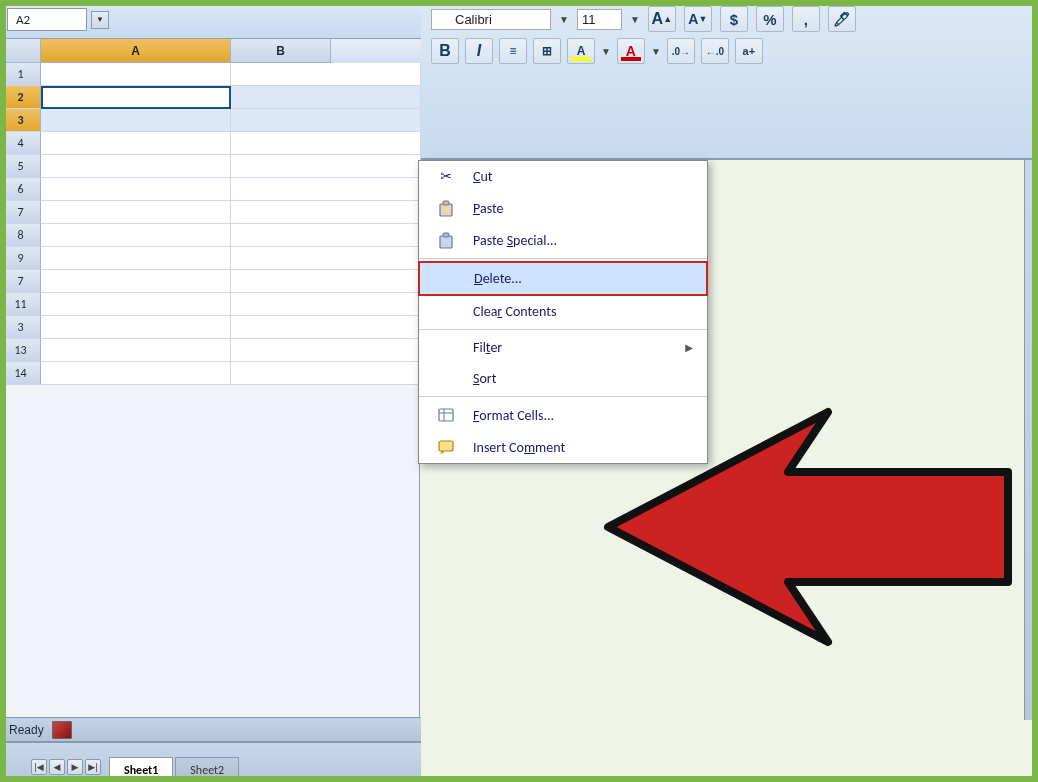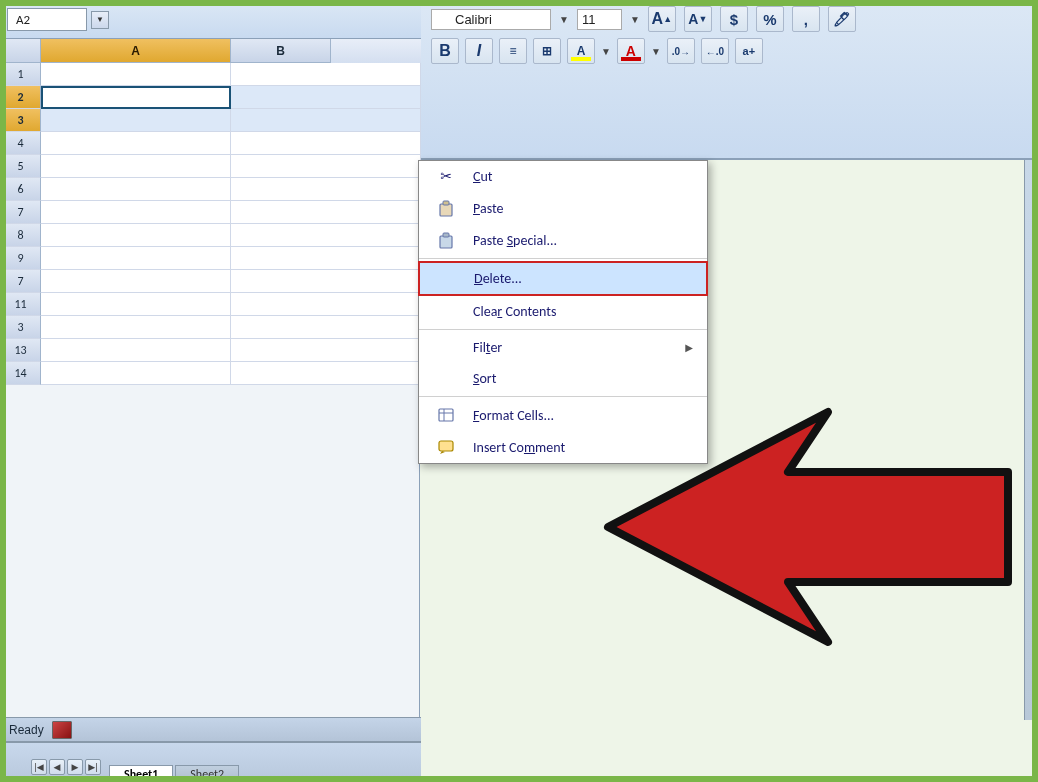--- a/index.html
+++ b/index.html
@@ -246,21 +246,21 @@
       border-radius: 2px;
       display: flex;
       align-items: center;
       justify-content: center;
       font-size: 9px;
       cursor: pointer;
       color: #444;
     }
 
     .sheet-tab {
-      height: 16px;
+      height: 24px;
       padding: 0 14px;
       display: flex;
       align-items: center;
       font-size: 12px;
       border-top: 1px solid #8899aa;
       border-left: 1px solid #8899aa;
       border-right: 1px solid #8899aa;
       cursor: pointer;
       font-family: Calibri, sans-serif;
     }

